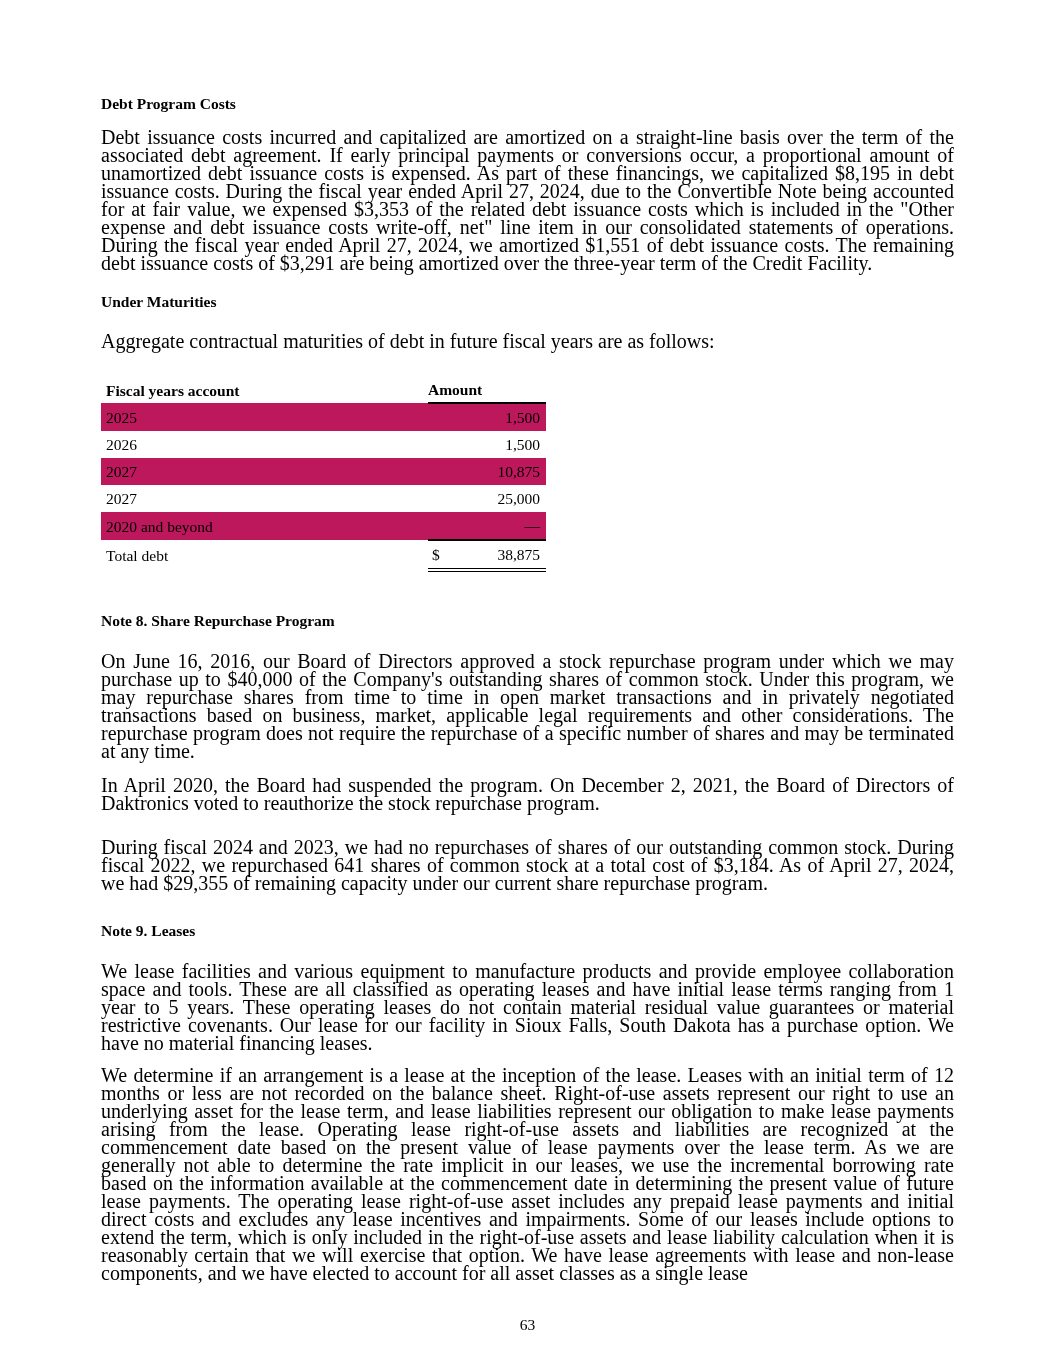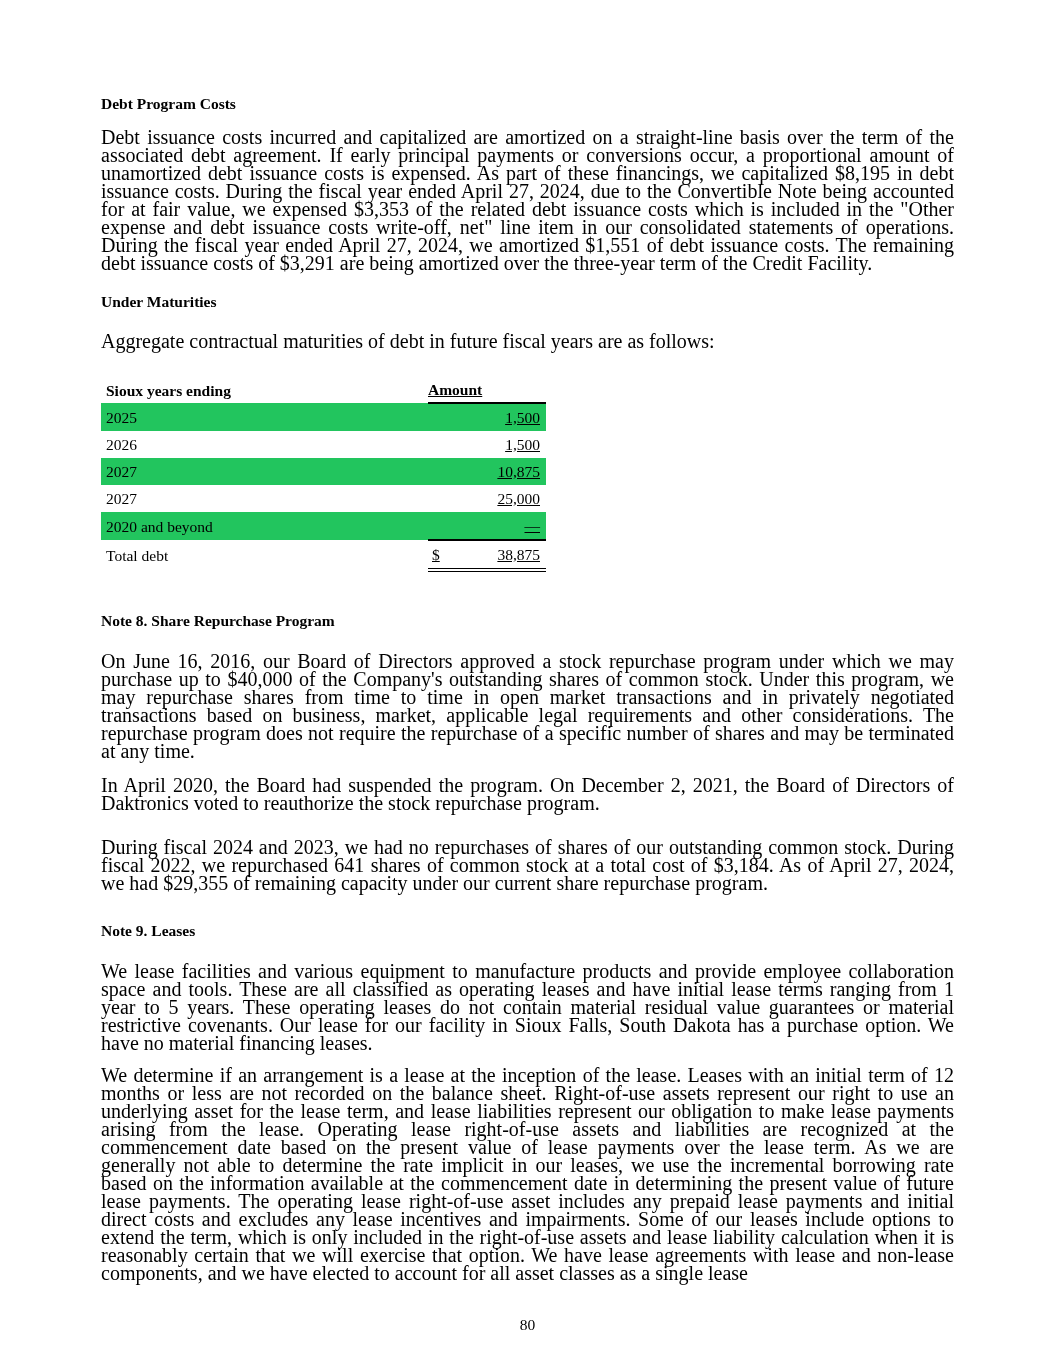--- a/index.html
+++ b/index.html
@@ -4,43 +4,43 @@
 <style>
   html, body { margin: 0; padding: 0; background: #ffffff; }
   body { width: 1055px; height: 1365px; position: relative; font-family: "Liberation Serif", "DejaVu Serif", serif; color: #000; }
   .page { position: absolute; left: 101px; top: 0; width: 853px; }
   .heading { font-weight: bold; font-size: 15.5px; line-height: 20px; position: absolute; left: 0; white-space: nowrap; }
   .para { font-size: 20px; line-height: 18px; text-align: justify; text-align-last: left; position: absolute; left: 0; width: 853px; }
   table.mat { position: absolute; left: 0; top: 378px; border-collapse: collapse; font-size: 15.5px; }
   table.mat td, table.mat th { padding: 0; height: 27px; line-height: 27px; }
   table.mat th { font-weight: bold; text-align: left; height: 24px; line-height: 24px; }
   .c-label { width: 322px; padding-left: 5px !important; }
-  .c-amt { width: 112px; text-align: right; padding-right: 6px !important; text-decoration: underline; }
-  tr.shade td { background: #22c55e; }
+  .c-amt { width: 112px; text-align: right; padding-right: 6px !important; }
+  tr.shade td { background: #be185d; }
   .hdr-amt { text-align: right; border-bottom: 2px solid #000; padding-right: 5px !important; }
   .sep td.c-amt { border-bottom: 2px solid #000; }
   .total .c-amt { border-bottom: 4px double #000; }
   .amt-wrap { display: flex; justify-content: space-between; padding-left: 4px; }
   .page-num { position: absolute; top: 1316px; left: 0; width: 1055px; text-align: center; font-size: 15.5px; }
 </style>
 </head>
 <body>
 
 <div class="page">
 
   <div class="heading" style="top:94px">Debt Program Costs</div>
   <div class="para" style="top:128px">Debt issuance costs incurred and capitalized are amortized on a straight-line basis over the term of the associated debt agreement. If early principal payments or conversions occur, a proportional amount of unamortized debt issuance costs is expensed. As part of these financings, we capitalized $8,195 in debt issuance costs. During the fiscal year ended April 27, 2024, due to the Convertible Note being accounted for at fair value, we expensed $3,353 of the related debt issuance costs which is included in the "Other expense and debt issuance costs write-off, net" line item in our consolidated statements of operations. During the fiscal year ended April 27, 2024, we amortized $1,551 of debt issuance costs. The remaining debt issuance costs of $3,291 are being amortized over the three-year term of the Credit Facility.</div>
 
   <div class="heading" style="top:292px">Under Maturities</div>
   <div class="para" style="top:332px">Aggregate contractual maturities of debt in future fiscal years are as follows:</div>
 
   <table class="mat">
     <tbody>
         <tr>
-      <th class="c-label">Sioux years ending</th>
+      <th class="c-label">Fiscal years account</th>
       <th class="c-amt hdr-amt">Amount</th>
     </tr>
     <tr class="shade">
       <td class="c-label">2025</td>
       <td class="c-amt">1,500</td>
     </tr>
     <tr>
       <td class="c-label">2026</td>
       <td class="c-amt">1,500</td>
     </tr>
@@ -72,13 +72,13 @@
   <div class="para" style="top:652px">On June 16, 2016, our Board of Directors approved a stock repurchase program under which we may purchase up to $40,000 of the Company's outstanding shares of common stock. Under this program, we may repurchase shares from time to time in open market transactions and in privately negotiated transactions based on business, market, applicable legal requirements and other considerations. The repurchase program does not require the repurchase of a specific number of shares and may be terminated at any time.</div>
   <div class="para" style="top:776px">In April 2020, the Board had suspended the program. On December 2, 2021, the Board of Directors of Daktronics voted to reauthorize the stock repurchase program.</div>
   <div class="para" style="top:838px">During fiscal 2024 and 2023, we had no repurchases of shares of our outstanding common stock. During fiscal 2022, we repurchased 641 shares of common stock at a total cost of $3,184. As of April 27, 2024, we had $29,355 of remaining capacity under our current share repurchase program.</div>
 
   <div class="heading" style="top:921px">Note 9. Leases</div>
   <div class="para" style="top:962px">We lease facilities and various equipment to manufacture products and provide employee collaboration space and tools. These are all classified as operating leases and have initial lease terms ranging from 1 year to 5 years. These operating leases do not contain material residual value guarantees or material restrictive covenants. Our lease for our facility in Sioux Falls, South Dakota has a purchase option. We have no material financing leases.</div>
   <div class="para" style="top:1066px">We determine if an arrangement is a lease at the inception of the lease. Leases with an initial term of 12 months or less are not recorded on the balance sheet. Right-of-use assets represent our right to use an underlying asset for the lease term, and lease liabilities represent our obligation to make lease payments arising from the lease. Operating lease right-of-use assets and liabilities are recognized at the commencement date based on the present value of lease payments over the lease term. As we are generally not able to determine the rate implicit in our leases, we use the incremental borrowing rate based on the information available at the commencement date in determining the present value of future lease payments. The operating lease right-of-use asset includes any prepaid lease payments and initial direct costs and excludes any lease incentives and impairments. Some of our leases include options to extend the term, which is only included in the right-of-use assets and lease liability calculation when it is reasonably certain that we will exercise that option. We have lease agreements with lease and non-lease components, and we have elected to account for all asset classes as a single lease</div>
 
 </div>
 
-<div class="page-num">80</div>
+<div class="page-num">63</div>
 
 </body></html>

